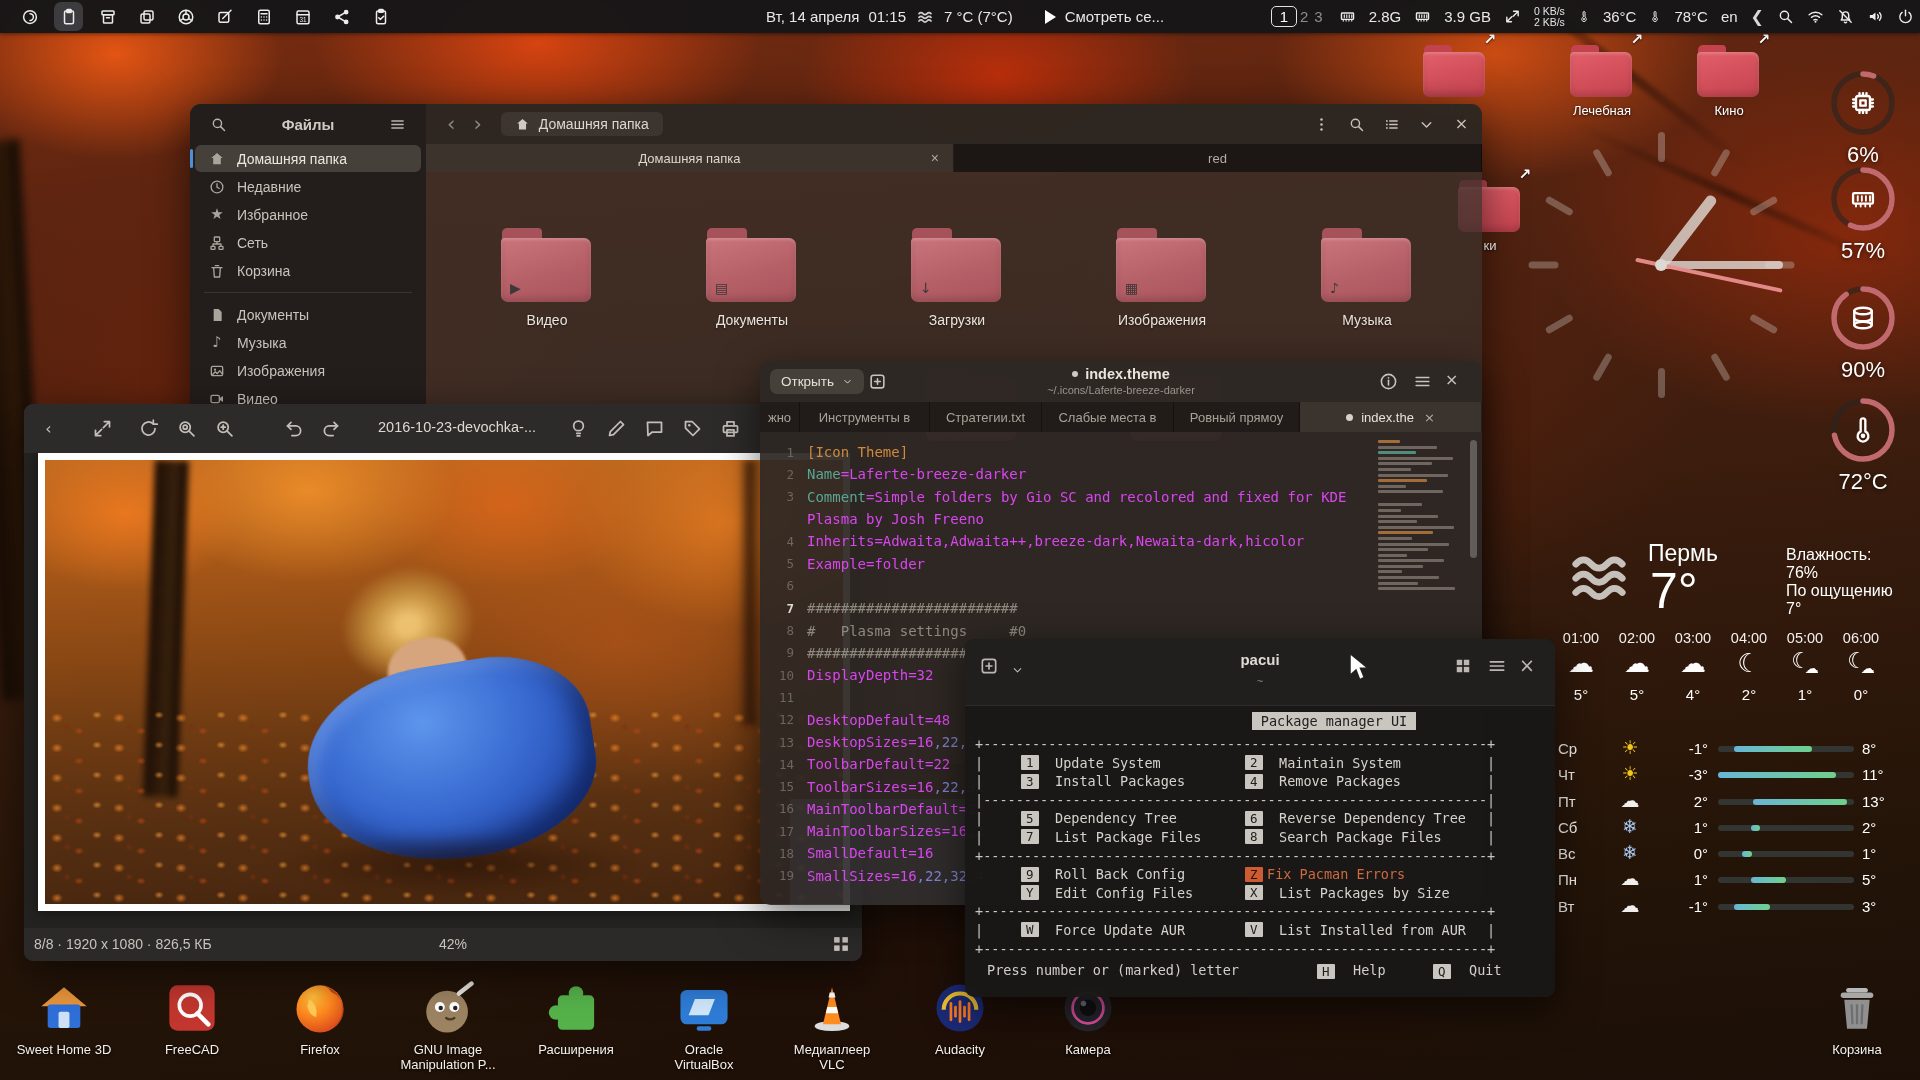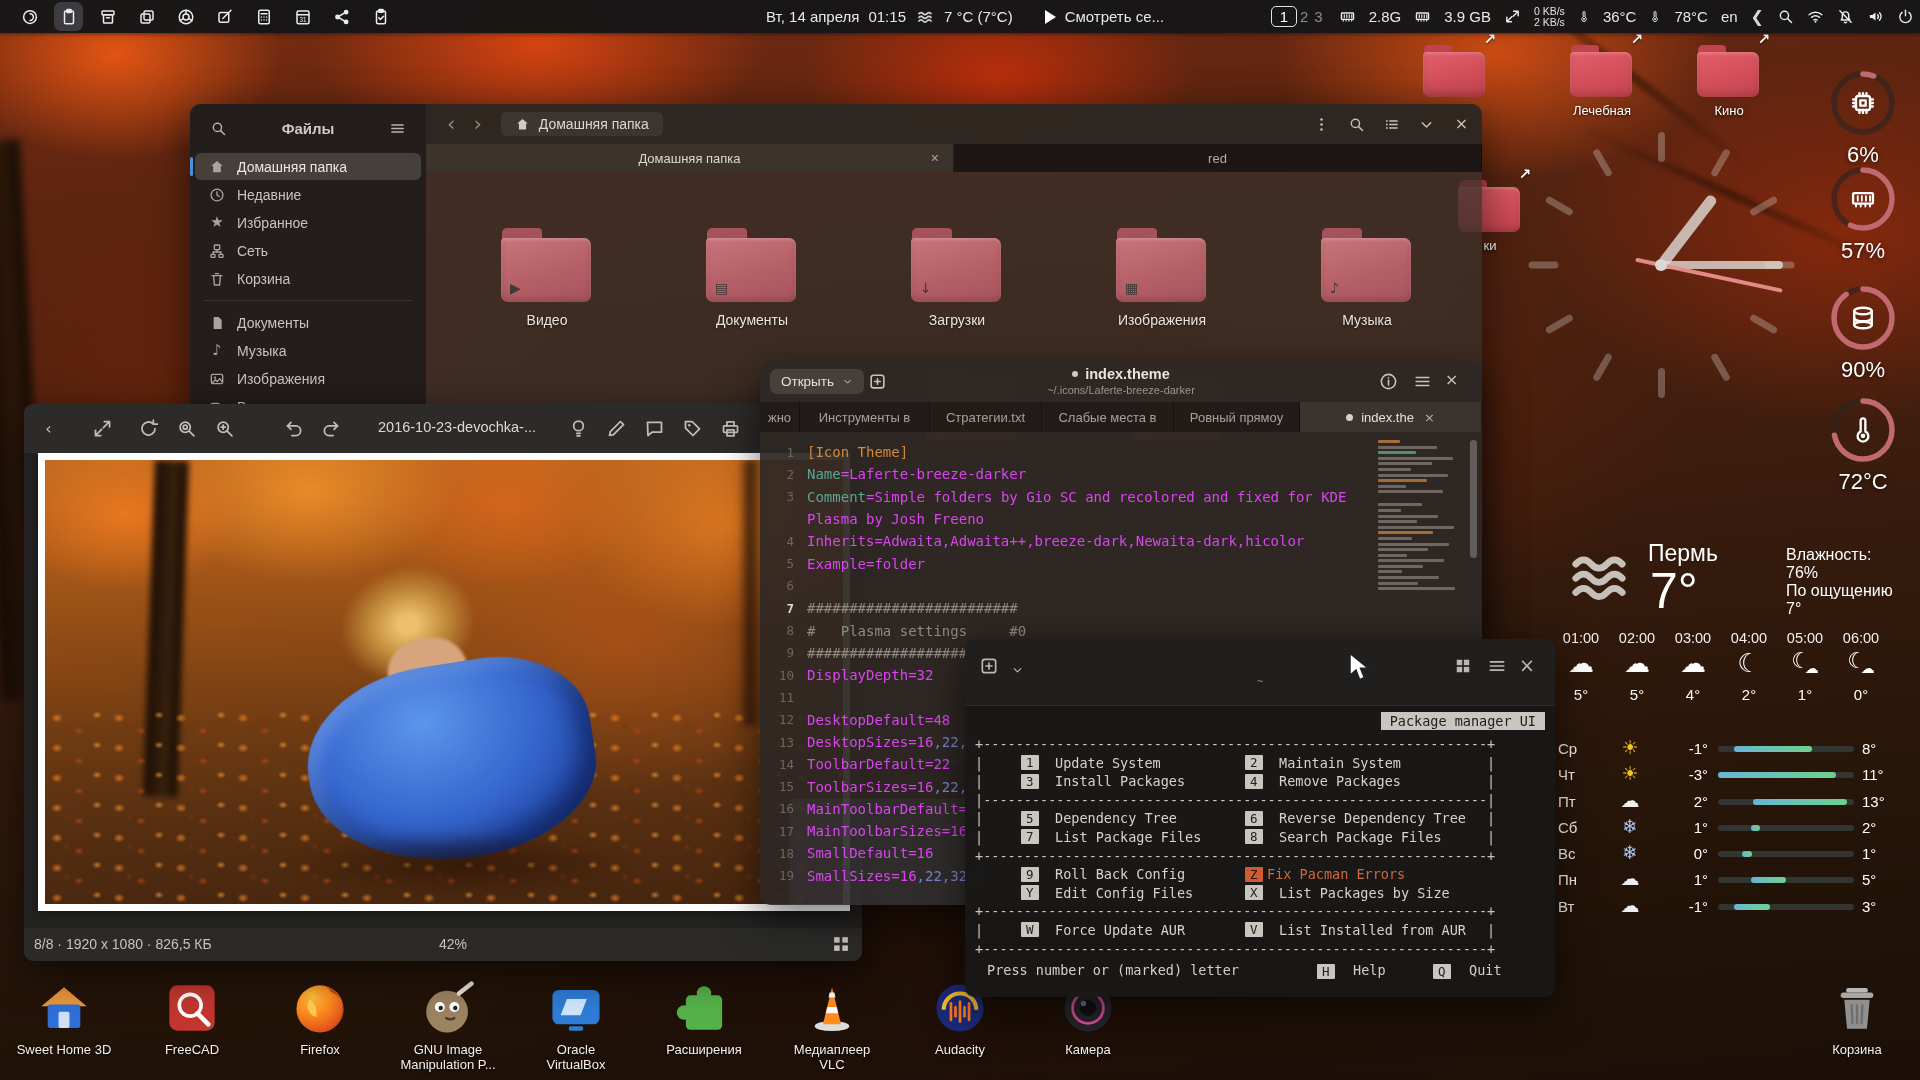--- a/index.html
+++ b/index.html
@@ -58,21 +58,21 @@
   .fold-i.desk .ftab{background:#c2434e}
   .fold-i.desk .fbody{background:linear-gradient(163deg,#e2606b 0%,#d24f5a 55%,#c4434f 100%)}
   .fold-big{width:92px;height:74px}
 
   
   .win{position:absolute;box-shadow:0 12px 40px rgba(0,0,0,.55);border-radius:11px;overflow:hidden}
 
   
   #files{left:190px;top:104px;width:1292px;height:660px;z-index:3;background:rgba(58,47,41,.78)}
   #f-side{position:absolute;left:0;top:0;width:236px;bottom:0;background:rgba(33,29,27,.94)}
-  #f-side-h{height:48px;display:flex;align-items:center;justify-content:space-between;padding:0 20px}
+  #f-side-h{height:40px;display:flex;align-items:center;justify-content:space-between;padding:0 20px}
   #f-side-h .ttl{font-size:15px;font-weight:bold;color:#cfc9c2}
   #f-side-h .ic{width:17px;height:17px;color:#b9b3ac}
   .sitem{position:relative;height:27px;margin:1px 5px;border-radius:6px;display:flex;align-items:center;gap:12px;
          padding:0 10px 0 14px;color:#c9c3bc;font-size:14px}
   .sitem .ic{width:16px;height:16px;color:#aaa49c}
   .sitem .chr{font-size:15px}
   .sitem.act{background:#46403b;color:#eae5df}
   .sitem.act::before{content:"";position:absolute;left:-5px;top:4px;bottom:4px;width:3px;border-radius:2px;background:#4b90d9}
   .ssep{height:1px;background:rgba(255,255,255,.1);margin:8px 14px}
   #f-main{position:absolute;left:236px;right:0;top:0;bottom:0}
@@ -153,21 +153,21 @@
   #e-sb{position:absolute;right:5px;top:8px;width:7px;height:118px;border-radius:4px;background:rgba(255,255,255,.25)}
 
   
   #pacui{left:965px;top:639px;width:590px;height:358px;z-index:6;background:rgba(25,24,23,.97);border-radius:9px}
   #t-bar{position:absolute;left:0;right:0;top:0;height:66px;background:#211f1e;border-bottom:1px solid rgba(255,255,255,.06)}
   #t-bar .tb-ic{position:absolute;top:17px;width:20px;height:20px;color:#bcb7b1}
   #t-title{position:absolute;left:0;right:0;top:12px;text-align:center;font-size:15px;font-weight:bold;color:#dedad4}
   #t-sub{position:absolute;left:0;right:0;top:36px;text-align:center;font-size:11px;color:#8f8a84}
   #t-body{position:absolute;left:10px;right:10px;top:66px;bottom:0;font-family:"DejaVu Sans Mono",monospace;
           font-size:13.5px;color:#d2cfc9}
-  #t-hdr{text-align:right;margin:8px 0 6px 148px}
+  #t-hdr{text-align:center;margin:8px 0 6px 148px}
   #t-hdr span{background:#c9c6bf;color:#22201e;padding:1px 9px}
   #t-box{position:relative;width:522px}
   .pline{height:18.6px;line-height:18.6px;white-space:pre;position:relative;color:#c9c6c0;overflow:hidden}
   .prow span.pb{position:absolute;top:0}
   .pb-l{left:0}.pb-r{left:512px}
   .pbadge{position:absolute;top:1.5px;height:15px;line-height:15px;padding:0 5px;background:#c9c6bf;color:#22201e;font-size:12.5px;border-radius:1px}
   .plabel{position:absolute;top:0;color:#d6d3cd}
   .pbadge.acc{background:#cd5c33;color:#2a120a}
   .plabel.acc{color:#cd6b3f}
   #t-foot{position:absolute;left:0;right:0;bottom:16px;height:19px}
@@ -876,20 +876,21 @@
             <rect x="4" y="4" width="16" height="16" rx="3"></rect>
             <line x1="12" y1="8.5" x2="12" y2="15.5"></line>
             <line x1="8.5" y1="12" x2="15.5" y2="12"></line>
           </svg>
         </span>
       <span class="tb-ic ic" style="left:46px;width:13px;top:21px">
           <svg viewBox="0 0 24 24" fill="none" stroke="currentColor" stroke-width="2" stroke-linecap="round" stroke-linejoin="round">
             <path d="M6 9.5l6 6 6-6"></path>
           </svg>
         </span>
+      <div id="t-title">pacui</div>
       <div id="t-sub">~</div>
       <span class="tb-ic ic" style="right:82px;left:auto">
           <svg viewBox="0 0 24 24" fill="none" stroke="currentColor" stroke-width="2" stroke-linecap="round" stroke-linejoin="round">
             <rect x="4.5" y="4.5" width="6.5" height="6.5" fill="currentColor" stroke="none"></rect>
             <rect x="13" y="4.5" width="6.5" height="6.5" fill="currentColor" stroke="none"></rect>
             <rect x="4.5" y="13" width="6.5" height="6.5" fill="currentColor" stroke="none"></rect>
             <rect x="13" y="13" width="6.5" height="6.5" fill="currentColor" stroke="none"></rect>
           </svg>
         </span>
       <span class="tb-ic ic" style="right:48px;left:auto">
@@ -967,34 +968,34 @@
             <circle cx="24" cy="32" r="2.4" fill="#222"></circle>
             <circle cx="40" cy="32" r="2.4" fill="#222"></circle>
             <path d="M30 43q4 3 9 0" stroke="#4a3a28" stroke-width="2.5" fill="none" stroke-linecap="round"></path>
             <line x1="44" y1="16" x2="58" y2="5" stroke="#e8e4de" stroke-width="5" stroke-linecap="round"></line>
           </svg></div>
         <div class="dl2">GNU Image
 Manipulation P...</div>
       </div>
       <div class="ditem">
         <div class="dic2"><svg viewBox="0 0 64 64">
+            <rect x="12" y="18" width="40" height="38" rx="5" fill="#55b24a"></rect>
+            <circle cx="32" cy="16" r="8" fill="#55b24a"></circle>
+            <circle cx="10" cy="37" r="8" fill="#55b24a"></circle>
+          </svg></div>
+        <div class="dl2">Расширения</div>
+      </div>
+      <div class="ditem">
+        <div class="dic2"><svg viewBox="0 0 64 64">
             <rect x="6" y="12" width="52" height="38" rx="7" fill="#2e7cd6"></rect>
             <path d="M22 22h22l-7 18H15z" fill="#cfe6fa"></path>
             <rect x="24" y="52" width="16" height="5" rx="2" fill="#2e7cd6"></rect>
           </svg></div>
         <div class="dl2">Oracle
 VirtualBox</div>
-      </div>
-      <div class="ditem">
-        <div class="dic2"><svg viewBox="0 0 64 64">
-            <rect x="12" y="18" width="40" height="38" rx="5" fill="#55b24a"></rect>
-            <circle cx="32" cy="16" r="8" fill="#55b24a"></circle>
-            <circle cx="10" cy="37" r="8" fill="#55b24a"></circle>
-          </svg></div>
-        <div class="dl2">Расширения</div>
       </div>
       <div class="ditem">
         <div class="dic2"><svg viewBox="0 0 64 64">
             <ellipse cx="32" cy="52" rx="19" ry="5.5" fill="#dcdcdc"></ellipse>
             <path d="M22 50 L32 9 L42 50 Z" fill="#ff8c1e"></path>
             <path d="M26.8 31h10.4l1.6 6.8H25.2z" fill="#fff"></path>
             <path d="M29.4 15h5.2l1.2 5.4h-7.6z" fill="#fff"></path>
           </svg></div>
         <div class="dl2">Медиаплеер
 VLC</div>

